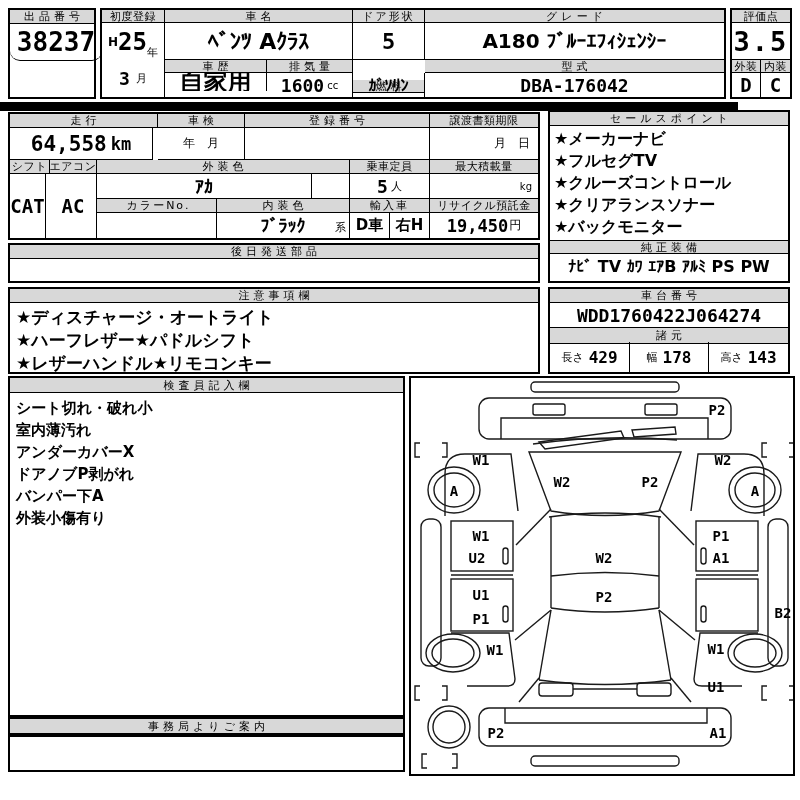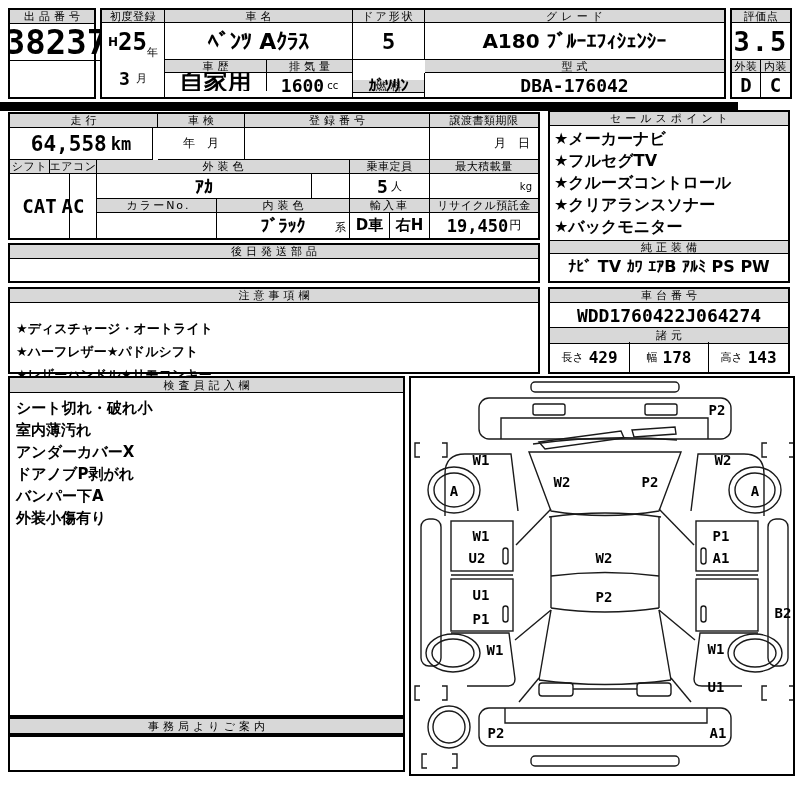--- a/index.html
+++ b/index.html
@@ -10,37 +10,37 @@
   .hdr{background:#d8d8d8;font-size:11px;letter-spacing:4px;text-indent:4px;}
   .hdr.t{letter-spacing:0.5px;text-indent:0;}
   .br{border-right:1px solid #000;} .bb{border-bottom:1px solid #000;} .bt{border-top:1px solid #000;}
   .val{font-weight:bold;}
   .num{font-family:"DejaVu Sans Mono","DejaVu Sans",monospace;font-weight:bold;}
   .unit{font-weight:normal;font-size:10px;margin-left:3px;}
   .bar{position:absolute;background:#000;}
   .lines{position:absolute;box-sizing:border-box;font-weight:bold;}
   .lines div{white-space:nowrap;}
   #sales-items{left:4px;top:16px;width:230px;font-size:16px;line-height:22px;position:absolute;font-weight:bold;}
-  #notes-lines{left:6px;top:28px;width:520px;font-size:13px;line-height:23px;}
+  #notes-lines{left:6px;top:17px;width:520px;font-size:17px;line-height:23px;}
   #inspector-lines{left:6px;top:19px;width:385px;font-size:15px;line-height:22px;}
   #legend{position:absolute;left:3px;top:779px;width:794px;font-size:9.5px;white-space:nowrap;letter-spacing:0;}
   #diagram-svg{position:absolute;left:0;top:0;}
   #marks-layer{position:absolute;left:0;top:0;width:382px;height:396px;}
   .mark{position:absolute;transform:translate(-50%,-50%);
         font-family:"DejaVu Sans Mono","DejaVu Sans",monospace;font-weight:bold;font-size:14px;}
   svg path,svg rect,svg ellipse,svg circle,svg polyline{fill:none;stroke:#1a1a1a;stroke-width:1.4;}
 </style>
 </head>
 <body>
 
 <div id="sheet">
 
   <div class="box" style="left:8px;top:8px;width:88px;height:91px;">
     <div class="cell hdr bb" style="left:0;top:0;width:84px;height:14px;">出品番号</div>
-    <div class="cell num bb" style="left:0;top:14px;width:92px;height:37px;font-size:34px;">38237</div>
+    <div class="cell num bb" style="left:0;top:14px;width:92px;height:37px;font-size:26px;border-radius:10px;">38237</div>
     <div class="cell" style="left:0;top:51px;width:84px;height:36px;"></div>
   </div>
 
   <div class="box" style="left:100px;top:8px;width:626px;height:91px;">
     <div class="cell hdr t br bb" style="left:0;top:0;width:63px;height:13px;">初度登録</div>
     <div class="cell br" style="left:0;top:13px;width:63px;height:37px;">
       <span style="font-size:12px;font-weight:bold;">H</span>
       <span class="num" style="font-size:24px;">25</span>
       <span style="font-size:11px;align-self:flex-end;">年</span>
     </div>
@@ -85,21 +85,21 @@
     <div class="cell hdr t bb" style="left:420px;top:0;width:108px;height:14px;">譲渡書類期限</div>
     <div class="cell br bb" style="left:0;top:14px;width:143px;height:32px;">
       <span class="num" style="font-size:21px;">64,558</span>
       <span class="num" style="font-size:17px;margin-left:4px;">km</span>
     </div>
     <div class="cell br bb" style="left:148px;top:14px;width:87px;height:32px;font-size:12px;">年　月</div>
     <div class="cell br bb" style="left:235px;top:14px;width:185px;height:32px;"></div>
     <div class="cell bb" style="left:420px;top:14px;width:108px;height:32px;font-size:12px;justify-content:flex-end;padding-right:8px;">月　日</div>
     <div class="cell hdr t br bb" style="left:0;top:46px;width:40px;height:14px;">シフト</div>
     <div class="cell hdr t br bb" style="left:40px;top:46px;width:47px;height:14px;">エアコン</div>
-    <div class="cell num br" style="left:0;top:60px;width:60px;height:64px;font-size:19px;">CAT</div>
+    <div class="cell num br" style="left:0;top:60px;width:36px;height:64px;font-size:19px;">CAT</div>
     <div class="cell num br" style="left:40px;top:60px;width:47px;height:64px;font-size:19px;">AC</div>
     <div class="cell hdr br bb" style="left:87px;top:46px;width:253px;height:14px;">外装色</div>
     <div class="cell val br bb" style="left:87px;top:60px;width:215px;height:25px;font-size:18px;">ｱｶ</div>
     <div class="cell br bb" style="left:302px;top:60px;width:38px;height:25px;"></div>
     <div class="cell hdr t br bb" style="left:340px;top:46px;width:80px;height:14px;">乗車定員</div>
     <div class="cell br bb" style="left:340px;top:60px;width:80px;height:25px;">
       <span class="num" style="font-size:18px;">5</span>
       <span class="unit" style="font-size:11px;">人</span>
     </div>
     <div class="cell hdr t bb" style="left:420px;top:46px;width:108px;height:14px;">最大積載量</div>

